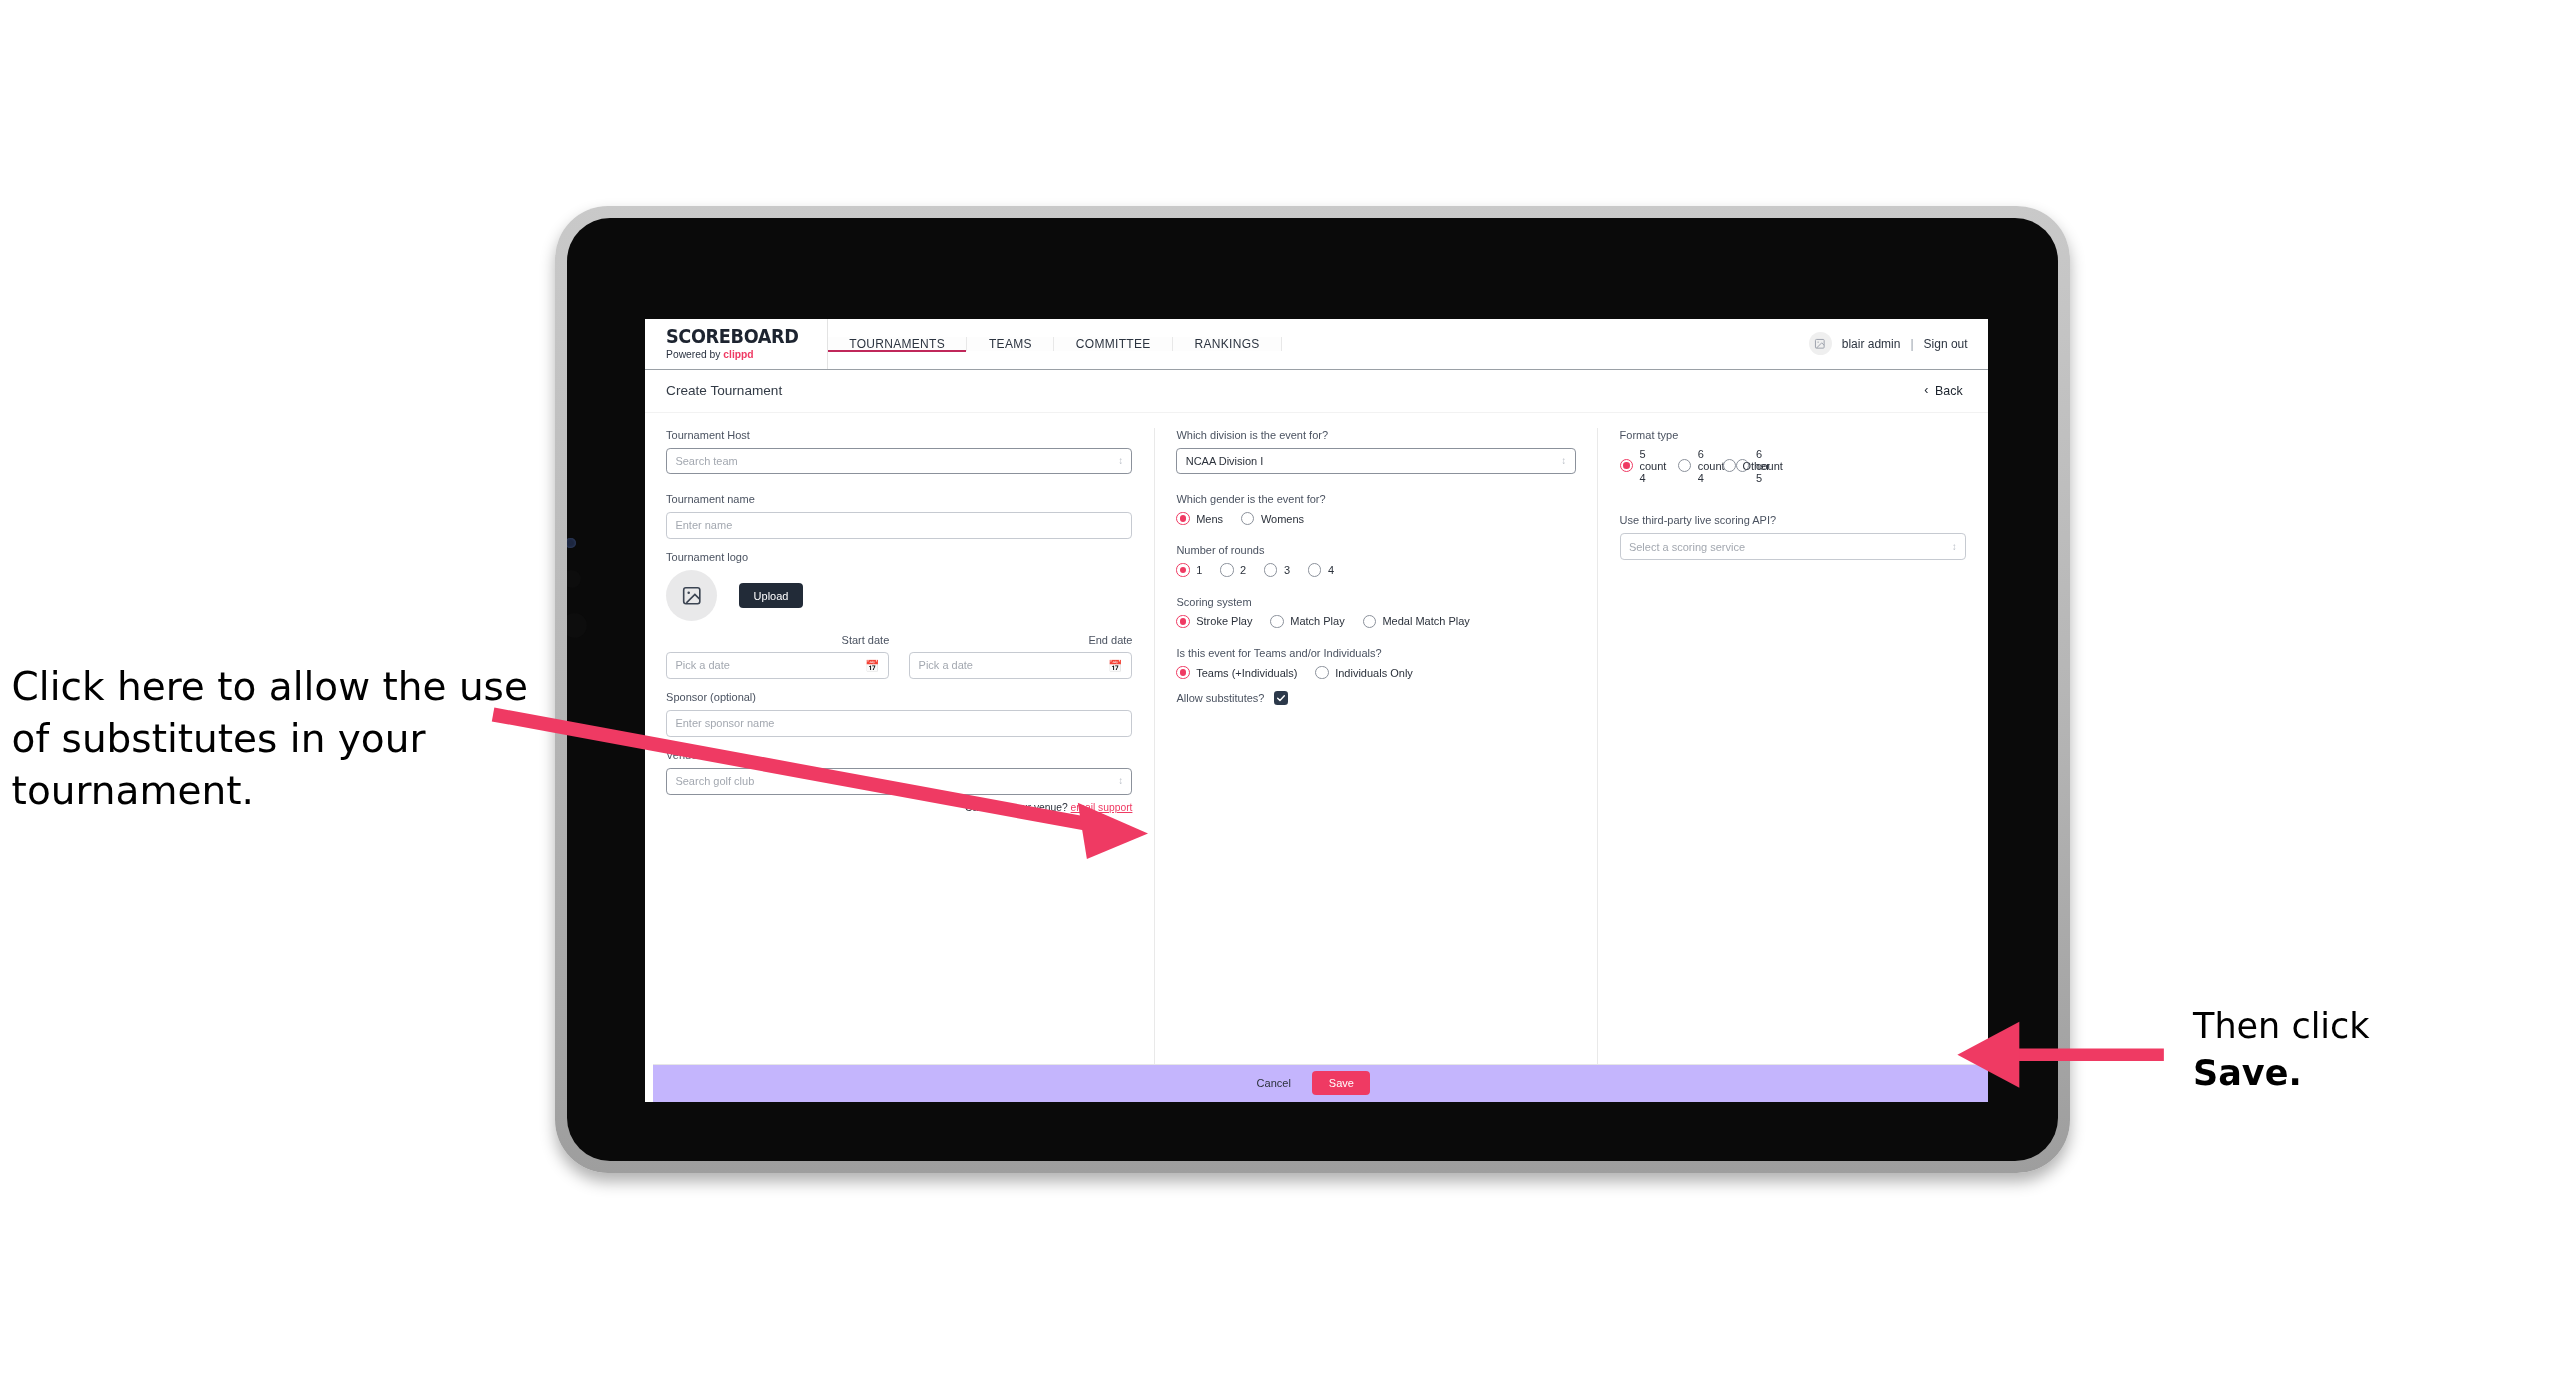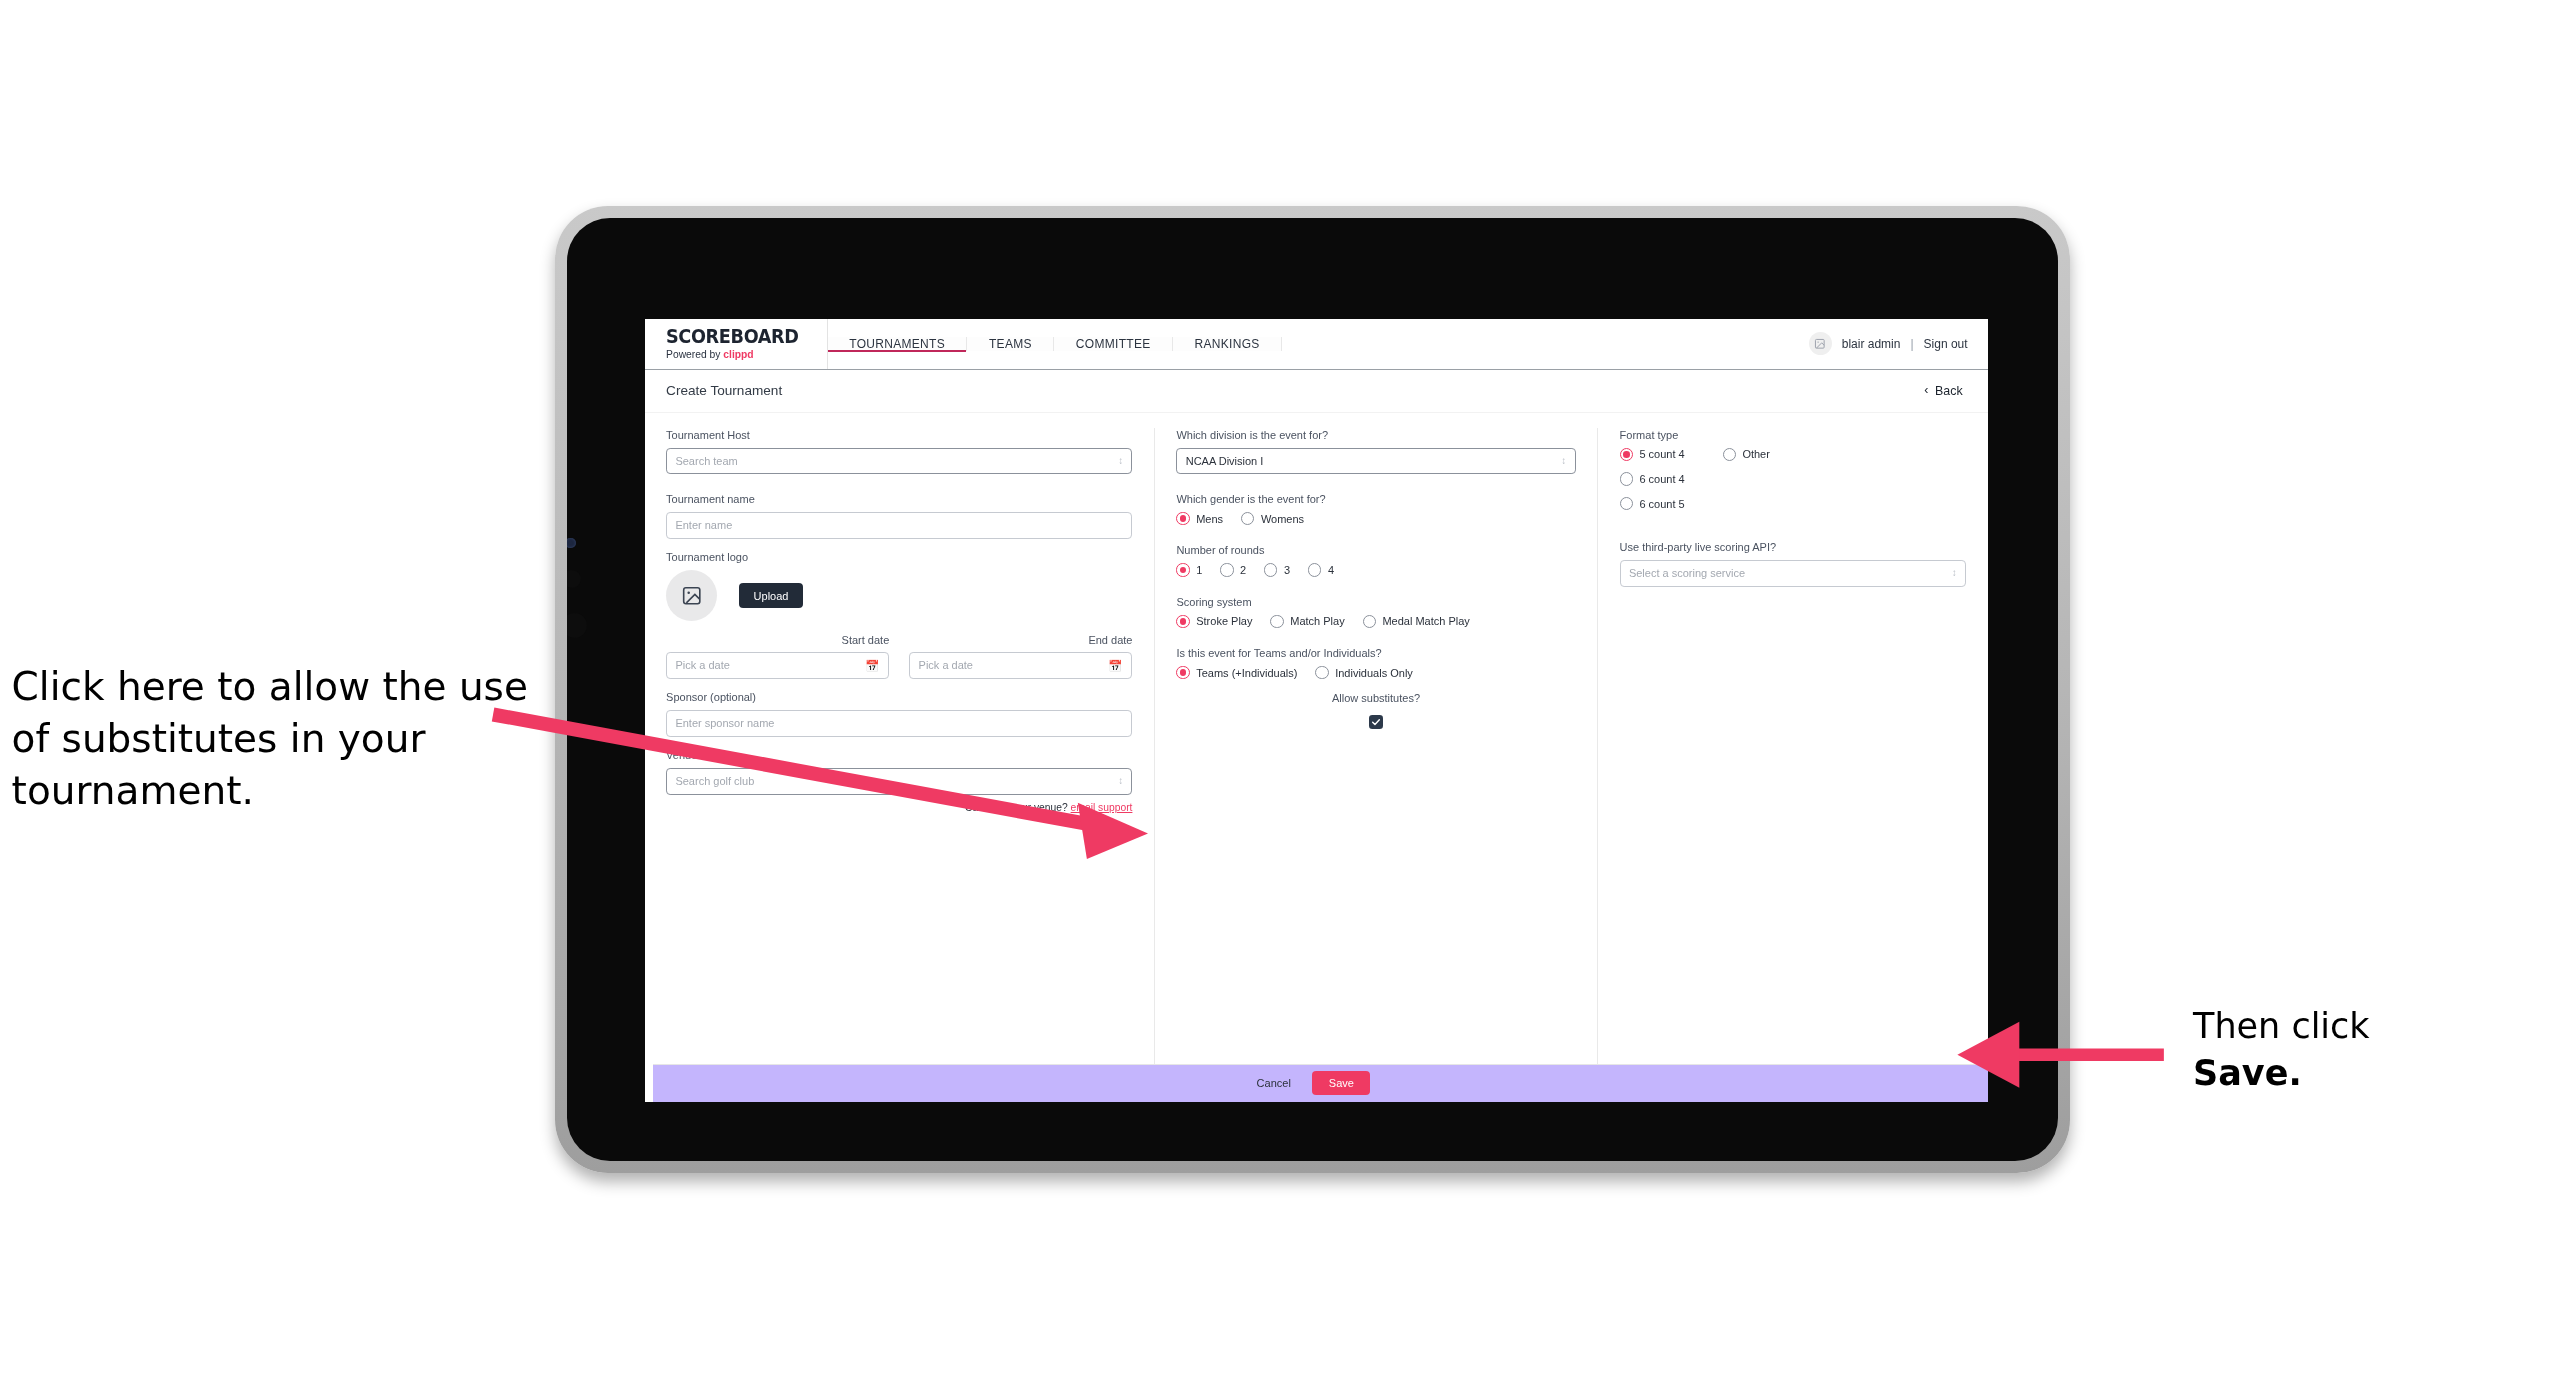--- a/index.html
+++ b/index.html
@@ -182,24 +182,24 @@
   .rbox {
     width:13.2px;height:13.2px;border-radius:50%;
     border:1.3px solid #8b919b; background:#fff;
     display:flex;align-items:center;justify-content:center; flex:0 0 13.2px;
   }
   .rbox.on { border-color:#ef3a63; }
   .rbox.on::after {
     content:""; width:6.6px;height:6.6px;border-radius:50%;background:#ef3a63;
   }
   .radio-grid { display:flex; }
-  .radio-grid .rg-col { display:flex; flex-direction:column; gap:11.6px; }
+  .radio-grid .rg-col { display:flex; flex-direction:row; gap:11.6px; }
   .radio-grid .rg-col.first { width: 103px; }
 
-  .chk-row { display:flex; align-items:center; gap: 10px; flex-direction: column; }
+  .chk-row { display:flex; align-items:center; gap: 10px; }
   .chkbox {
     width:14px;height:14px;border-radius:3.3px;background:#2c394a;
     display:flex;align-items:center;justify-content:center; cursor:pointer;
   }
   .chkbox svg { display:block; }
 
   
   .form-footer {
     flex: 0 0 38px; height:38px;
     border-top: 0.8px solid #e6e6e6;

